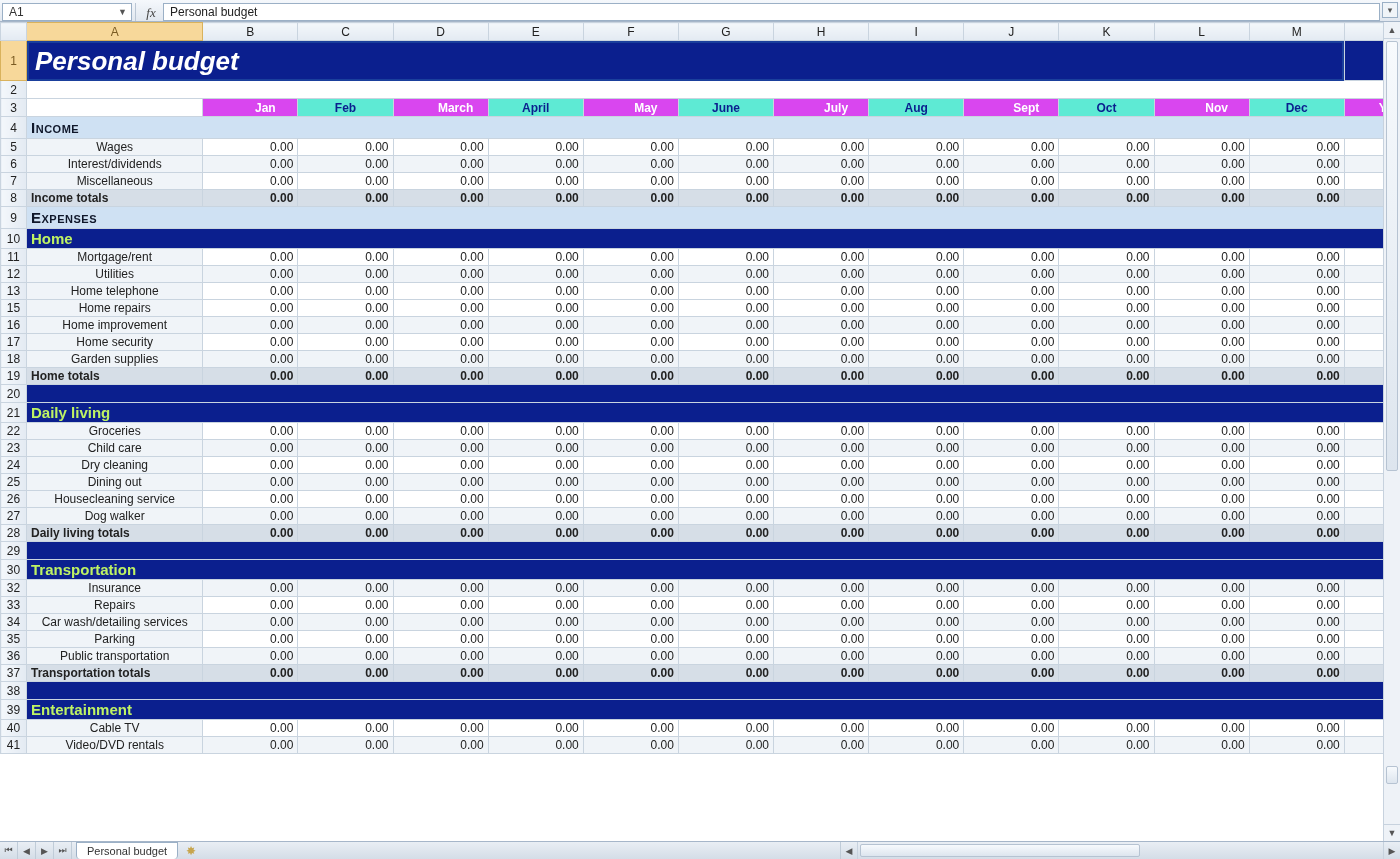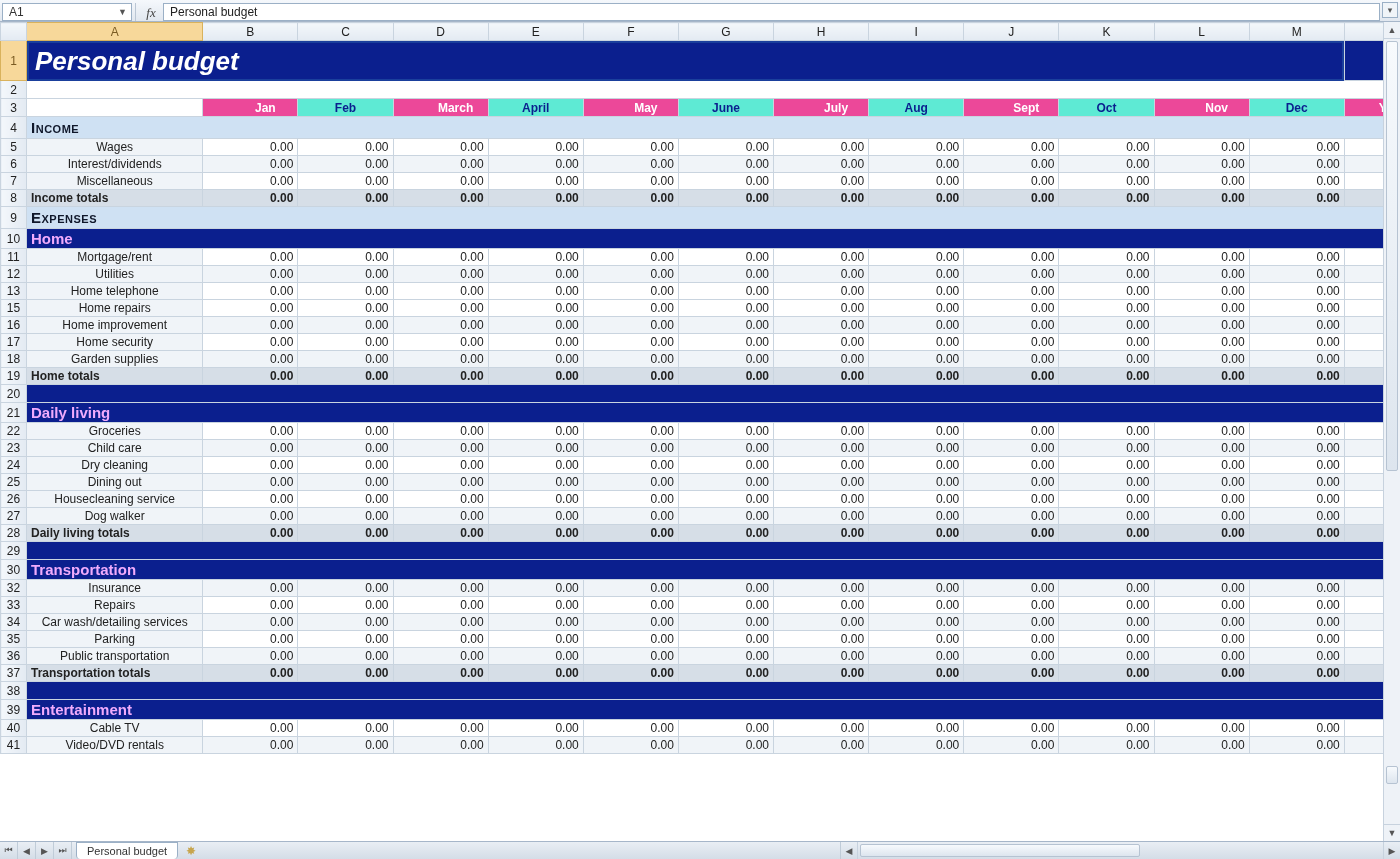--- a/index.html
+++ b/index.html
@@ -164,41 +164,41 @@
   }
   
   tr.blank td.content { background:#fff; height:16px;}
   
   tr.months td.content.lbl { background:#fff; }
   tr.months td.monthcell {
     text-align:center;
     font-weight:bold;
   }
   tr.months td.monthcell.dark {
-    background:#ec4899; color:#fff;padding-left:34px;
+    background:#d946ef; color:#fff;padding-left:34px;
   }
   tr.months td.monthcell.light {
     background:#5eead4; color:#0b1f8e;
   }
 
   
   tr.sect td.content {
     background:#cfe1f3;
     font-weight:bold;
     color:#0f172a;
     font-size:15px;
     height:22px;
     font-variant: small-caps;
     letter-spacing: 0.5px;
   }
 
   
   tr.group td.content {
     background:#0b1f8e;
-    color:#f0abfc;
+    color:#bef264;
     font-weight:bold;
     font-size:15px;
     height:20px;
   }
 
   
   tr.data td.lbl { background:#f0f4f8; text-align:center; }
   tr.data td.val { text-align:right; background:#fff; }
   tr.data.alt td.val { background:#f0f4f8; }
   tr.data td, tr.totals td { height:17px; }

